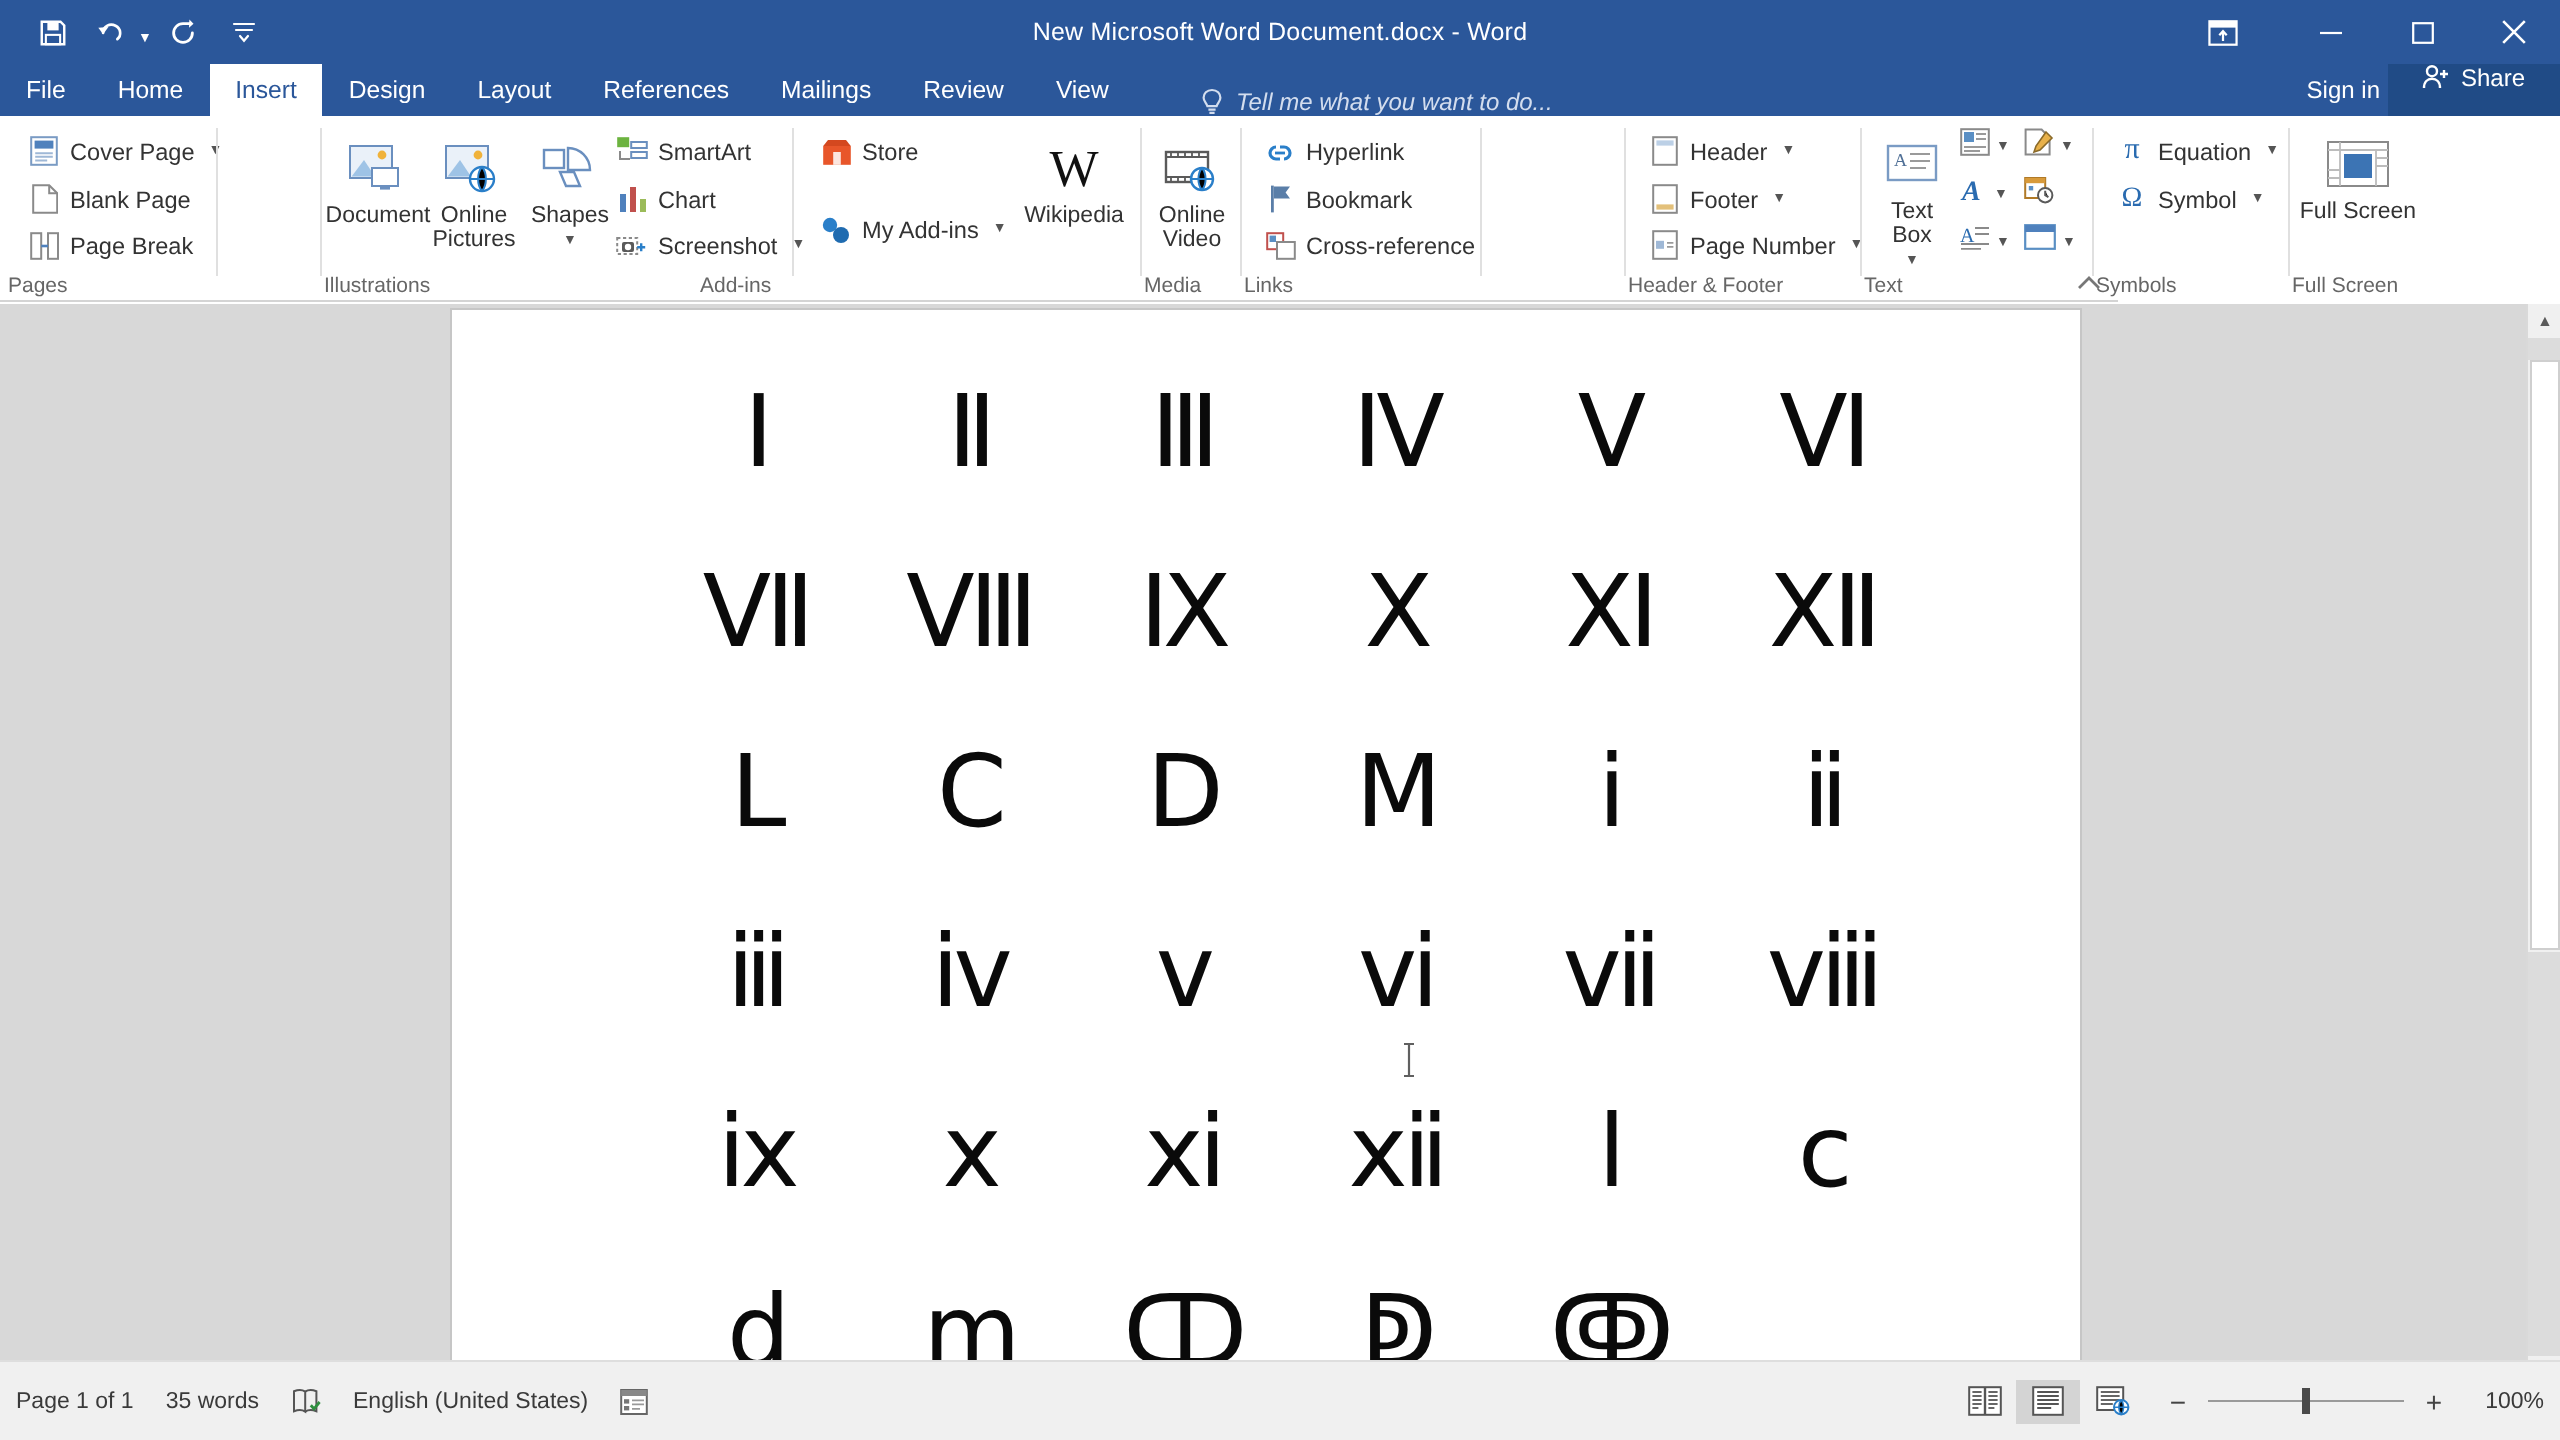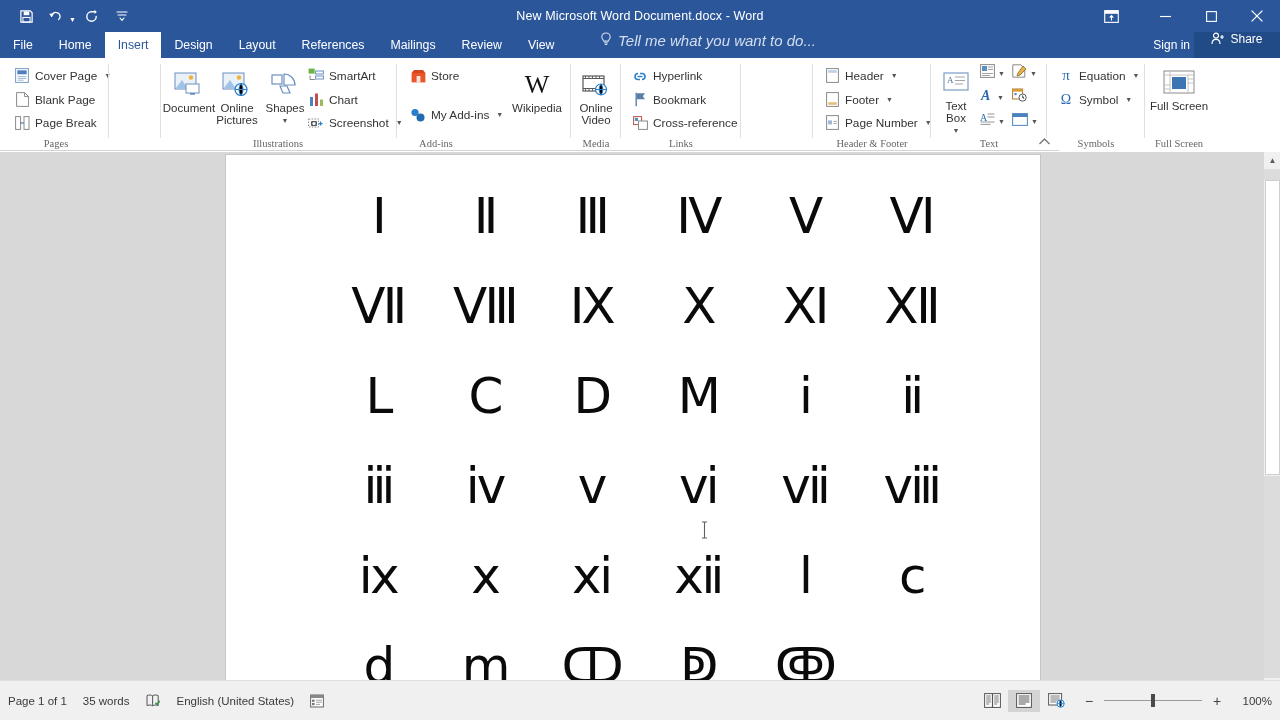--- a/index.html
+++ b/index.html
@@ -37,43 +37,43 @@
     background: #2b579a;
   }
   .tabs { position: absolute; left: 0; top: 0; height: 26px; display: flex; align-items: stretch; }
   .tab {
     display: flex; align-items: center; padding: 0 13px;
     font-size: 12.3px; color: #ffffff; height: 26px; white-space: nowrap;
   }
   .tab.active { background: #ffffff; color: #2b579a; }
   .tellme {
     position: absolute; left: 600px; top: 0; height: 26px;
-    display: flex; align-items: flex-start; gap: 6px;
-    font-size: 15px; color: #d3ddee; font-style: italic;
+    display: flex; align-items: flex-end; gap: 6px;
+    font-size: 12px; color: #d3ddee; font-style: italic;
   }
   .bulb { width: 12px; height: 14px; }
   .signin {
     position: absolute; right: 90px; top: 0; height: 26px;
     display: flex; align-items: center; font-size: 12px; color: #ffffff;
   }
   .sharebtn {
     position: absolute; right: 0; top: 0; height: 26px; width: 86px;
     display: flex; justify-content: center; gap: 5px;
     background: #204b86; font-size: 12px; color: #ffffff;
   }
 
   
   .ribbon {
     position: absolute; top: 58px; left: 0; width: 1059px; height: 93px;
     background: #ffffff; border-bottom: 1px solid #d4d4d4;
   }
   .rgroup { position: absolute; top: 0; height: 93px; }
   .rgroup .glabel {
     position: absolute; bottom: 2px; left: 0; width: 100%;
-    text-align: center; font-size: 10.5px; color: #666666; font-family: Liberation Serif, serif;
+    font-size: 10.5px; color: #666666;
   }
   .gsep { position: absolute; top: 6px; width: 1px; height: 74px; background: #e0e0e0; }
 
   .sbtn { display: flex; align-items: center; gap: 5px; height: 23px; padding: 0 4px; font-size: 11.8px; color: #333; white-space: nowrap; }
   .sbtn .ico { width: 16px; height: 16px; flex: 0 0 16px; display: flex; align-items: center; justify-content: center; }
   .caret { font-size: 7px; color: #555; margin-left: 2px; }
 
   .bigbtn {
     display: flex; flex-direction: column; align-items: center; justify-content: flex-start;
     width: 54px; font-size: 11.5px; color: #333; text-align: center; line-height: 12px;

